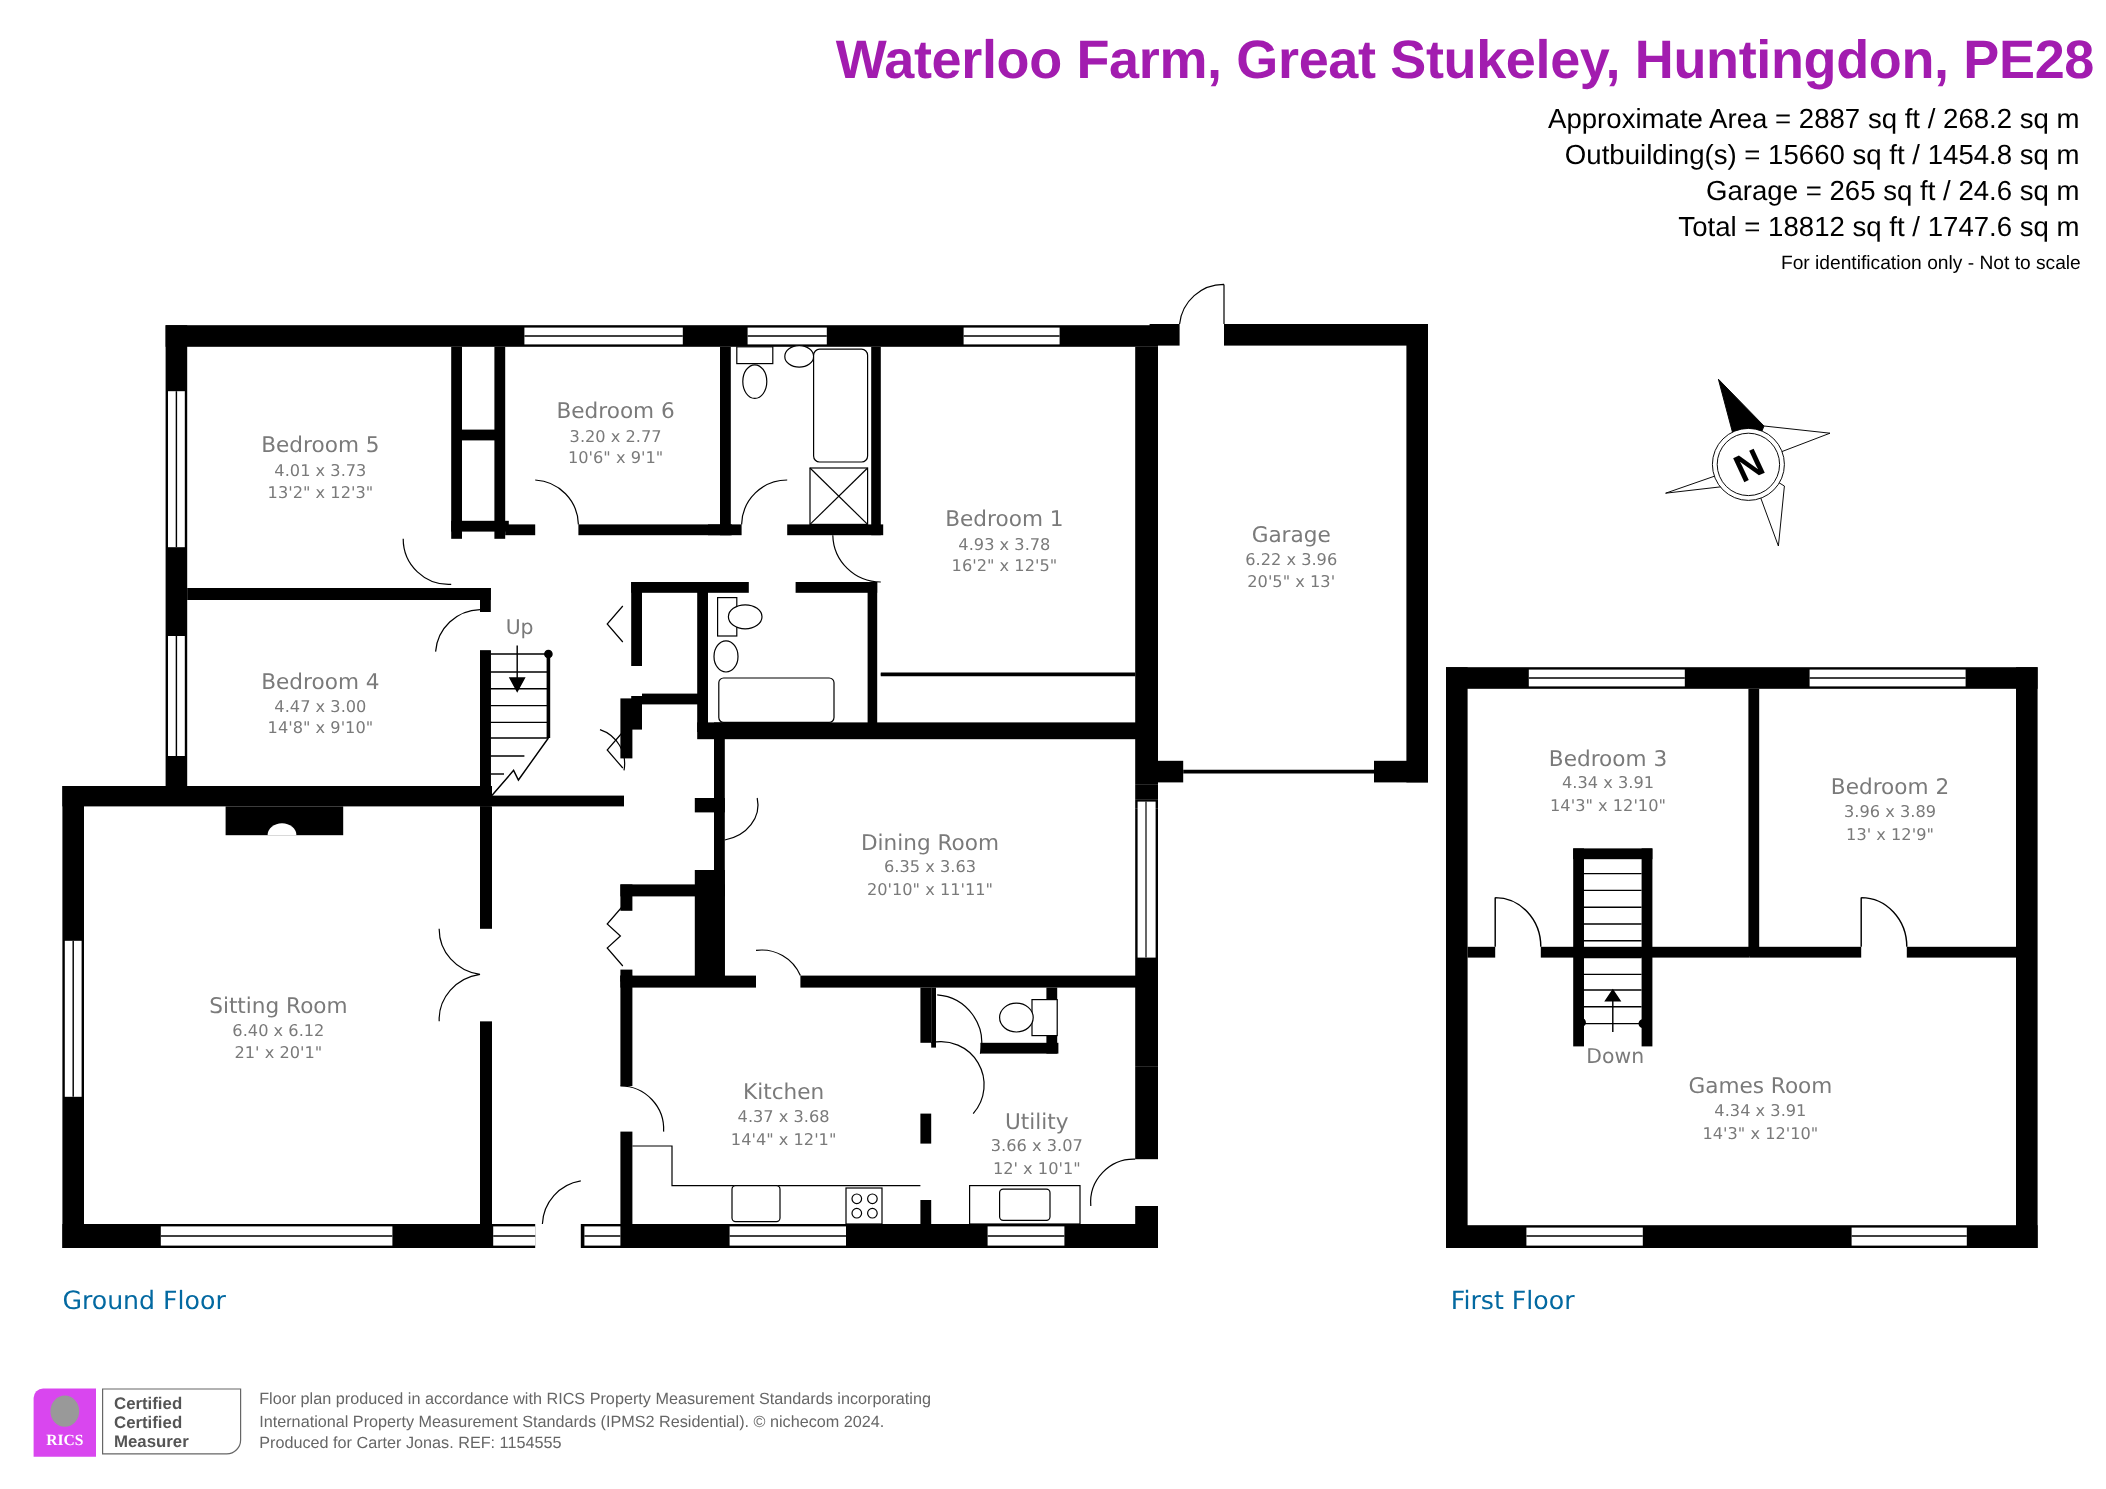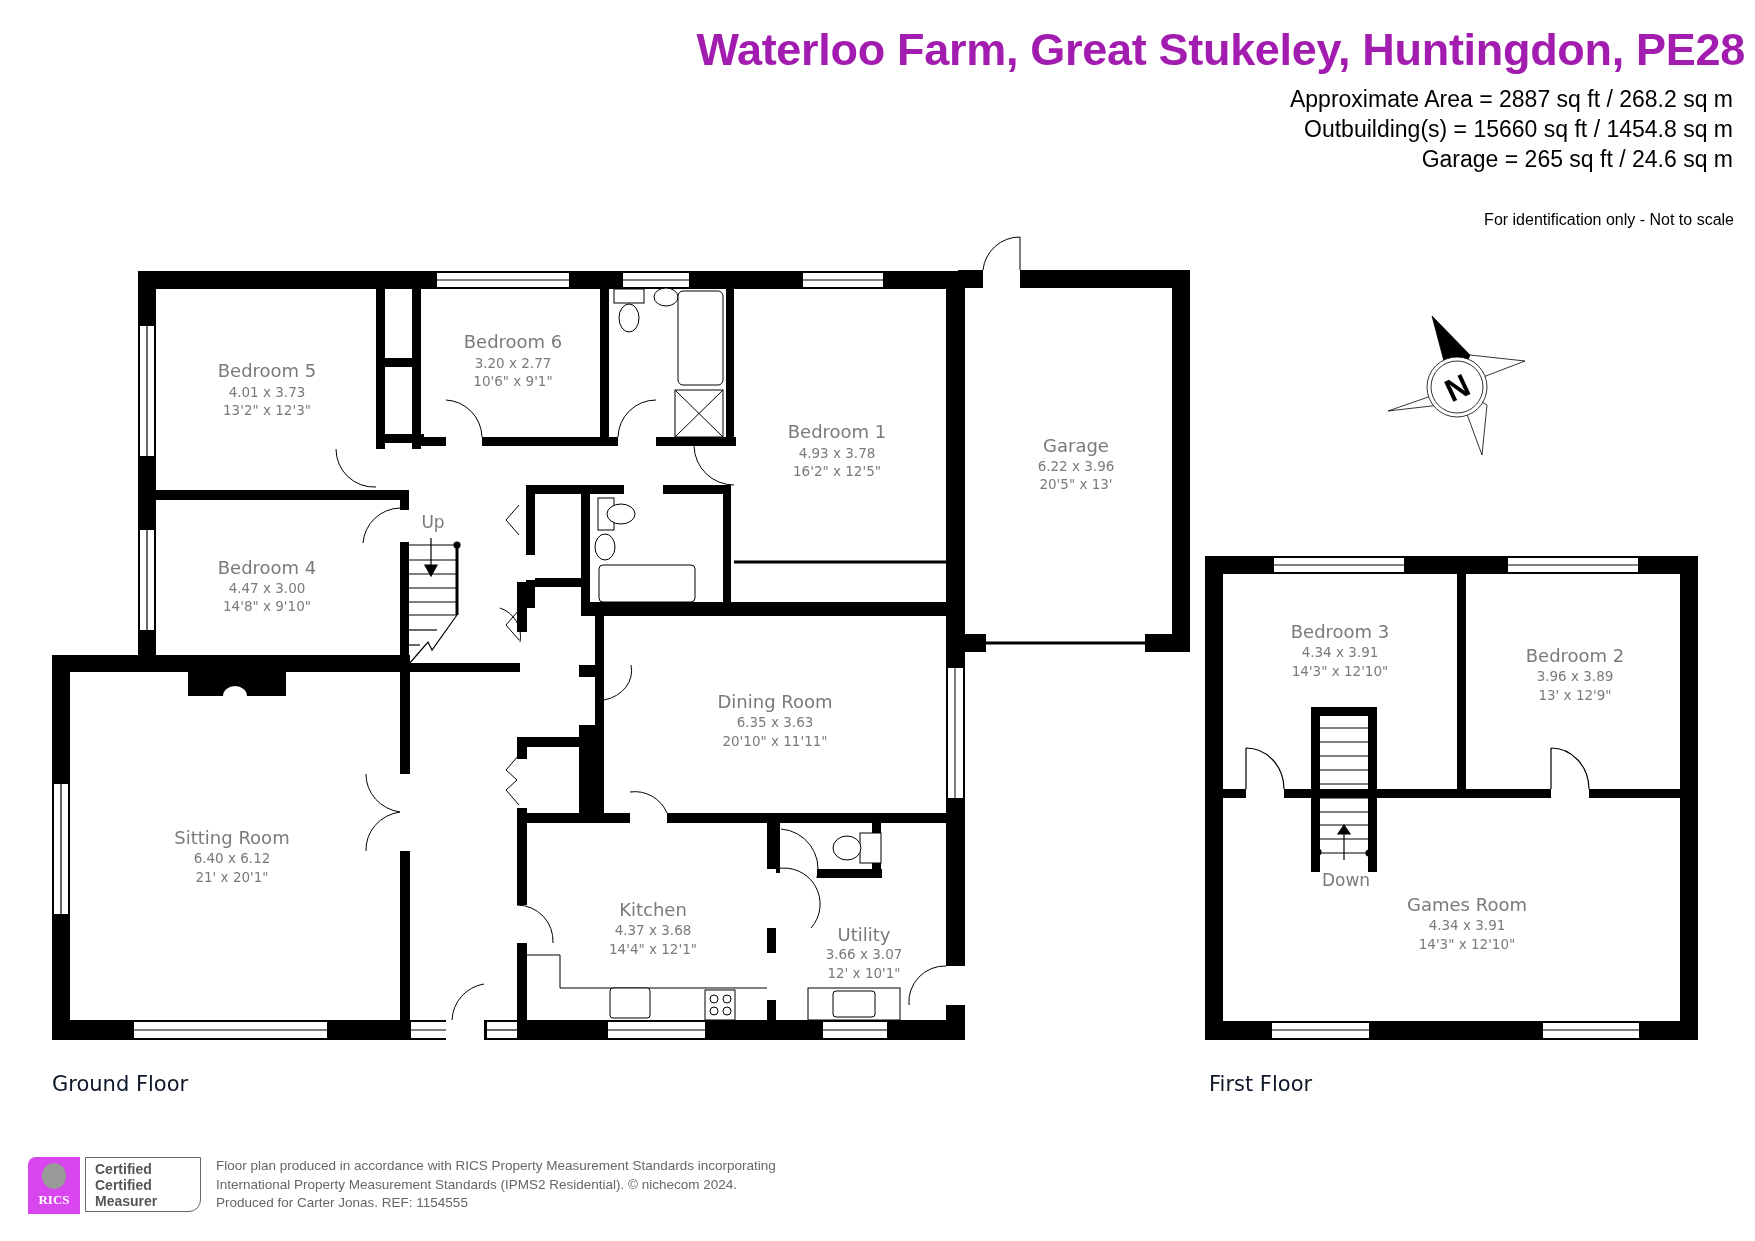--- a/index.html
+++ b/index.html
@@ -1,39 +1,40 @@
 <!DOCTYPE html>
 <html><head>
 <meta charset="utf-8">
 <style>
   html, body { margin:0; padding:0; background:#ffffff; }
   body { width:1755px; height:1241px; position:relative; overflow:hidden; font-family:"Liberation Sans", sans-serif; }
   .title { position:absolute; right:10px; top:24px; font-size:45px; font-weight:bold; color:#a21caf; letter-spacing:-0.3px; white-space:nowrap; }
   .areas { position:absolute; right:22px; top:84px; text-align:right; font-size:23px; line-height:30px; color:#000; }
   .note { position:absolute; right:21px; top:211px; font-size:16px; color:#000; }
-  .floor-label { position:absolute; font-size:21px; color:#0f172a; font-family:"DejaVu Sans", sans-serif; }
+  .floor-label { position:absolute; font-size:21px; color:#0369a1; font-family:"DejaVu Sans", sans-serif; }
   svg.plan { position:absolute; left:0; top:0; }
   .rlabel { font-family:"DejaVu Sans", sans-serif; fill:#7a7a7a; text-anchor:middle; }
   .rname { font-size:18px; }
   .rdim { font-size:13.5px; }
   .footer-badge { position:absolute; left:28px; top:1157px; width:175px; height:57px; }
   .rics-box { position:absolute; left:0; top:0; width:52px; height:57px; background:#d946ef; border-radius:8px 0 0 0; color:#fff; }
   .rics-text { position:absolute; bottom:6px; left:0; width:52px; text-align:center; font-size:13px; font-weight:bold; font-family:"Liberation Serif", serif; }
   .rics-lion { position:absolute; top:6px; left:14px; width:24px; height:26px; border-radius:50%; background:#999; }
   .cpm-box { position:absolute; left:57px; top:0; width:116px; height:55px; border:1.5px solid #666; border-radius:0 0 12px 0; box-sizing:border-box; padding:3px 0 0 9px; font-size:14px; font-weight:bold; line-height:16px; color:#555; }
   .footer-text { position:absolute; left:216px; top:1157px; font-size:13.5px; line-height:18.5px; color:#666; }
 </style>
 </head>
 <body>
 
 <div class="title">Waterloo Farm, Great Stukeley, Huntingdon, PE28</div>
 <div class="areas">
   <div>Approximate Area = 2887 sq ft / 268.2 sq m</div>
   <div>Outbuilding(s) = 15660 sq ft / 1454.8 sq m</div>
   <div>Garage = 265 sq ft / 24.6 sq m</div>
+  <div>Total = 18812 sq ft / 1747.6 sq m</div>
 </div>
 <div class="note">For identification only - Not to scale</div>
 
 <svg class="plan" width="1755" height="1241" viewBox="0 0 1755 1241">
 
   <g stroke="#000" stroke-width="0.8" fill="#fff">
     <polygon points="1432,316 1470,355 1457,387 1445,365" fill="#000"></polygon>
     <polygon points="1457,387 1525,361 1470,355"></polygon>
     <polygon points="1457,387 1482,455 1487,405"></polygon>
     <polygon points="1457,387 1388,411 1440,405"></polygon>

